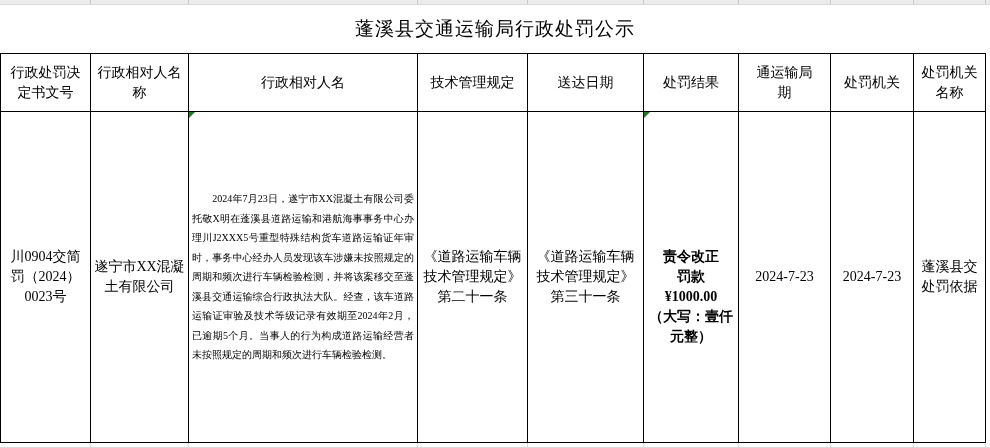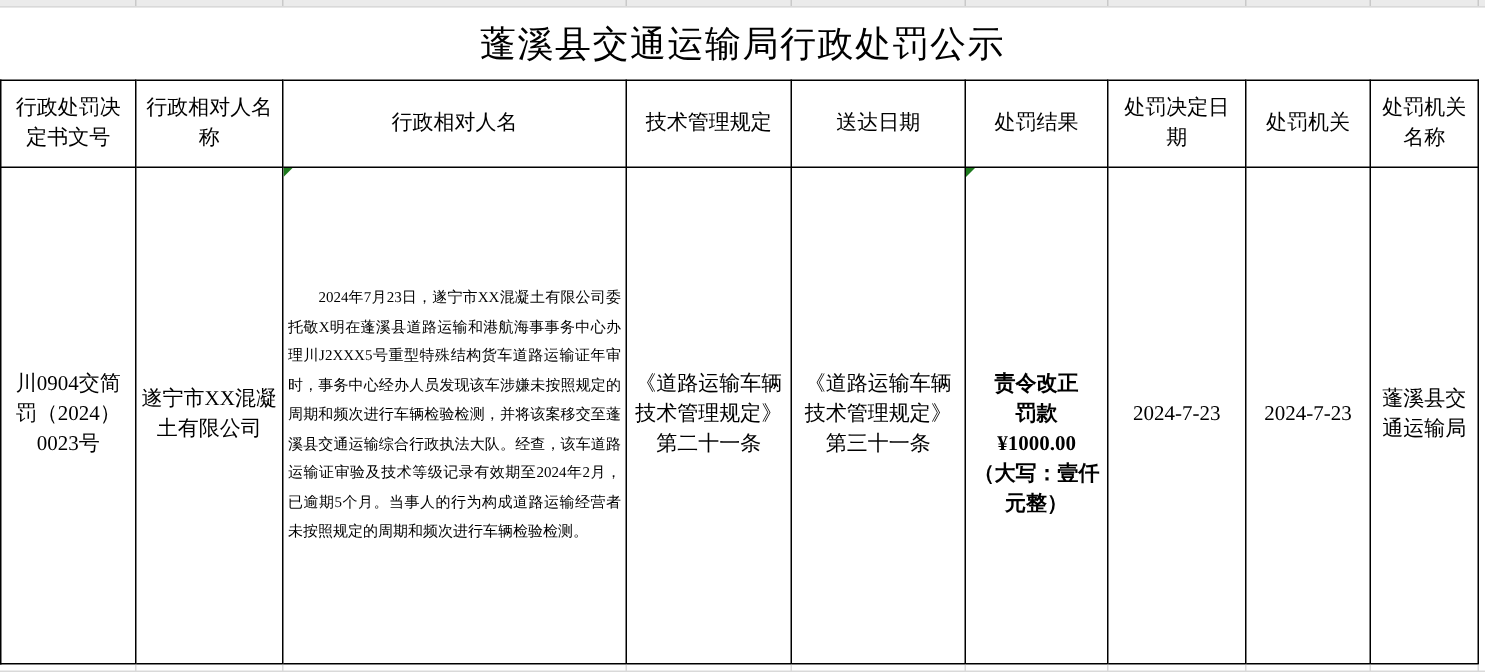--- a/index.html
+++ b/index.html
@@ -18,21 +18,21 @@
   .strip{position:absolute;left:0;width:990px;}
   #strip-top{top:0;height:4px;background:var(--strip-background);border-bottom:1px solid var(--gridline-gray);}
   #strip-bottom{top:447px;height:1px;background:var(--gridline-gray);}
   .tick{position:absolute;width:1px;background:#c9c9c9;}
   .tick.top{top:0;height:4px;}
   .tick.bottom{top:443px;height:5px;background:var(--gridline-gray);}
   
   #title-row{
     position:absolute;top:5px;left:0;width:990px;height:48px;
     display:flex;align-items:center;justify-content:center;
-    font-size:24px;letter-spacing:1px;
+    font-size:19px;letter-spacing:1px;
   }
   
   table{
     position:absolute;top:53px;left:0;width:985px;
     border-collapse:collapse;table-layout:fixed;
   }
   th,td{
     border:1px solid var(--table-border);
     text-align:center;vertical-align:middle;
     font-size:14px;font-weight:normal;line-height:20px;
@@ -84,21 +84,21 @@
   <tbody>
       <tr class="header-row">
     <th>行政处罚决
 定书文号</th>
     <th>行政相对人名
 称</th>
     <th>行政相对人名</th>
     <th>技术管理规定</th>
     <th>送达日期</th>
     <th>处罚结果</th>
-    <th>处罚决定日
+    <th>通运输局
 期</th>
     <th>处罚机关</th>
     <th>处罚机关
 名称</th>
   </tr>
   <tr class="data-row">
     <td>川0904交简
 罚（2024）
 0023号</td>
     <td>遂宁市XX混凝
@@ -117,21 +117,21 @@
       <span class="err-tri"></span>
       <span>责令改正
 罚款
 ¥1000.00
 （大写：壹仟
 元整）</span>
     </td>
     <td>2024-7-23</td>
     <td>2024-7-23</td>
     <td>蓬溪县交
-通运输局</td>
+处罚依据</td>
   </tr>
 </tbody>
   </table>
 
 <div id="strip-bottom" class="strip"></div>
 
 <div class="tick bottom" style="left: 90px; position: absolute;"></div>
 <div class="tick bottom" style="left: 188px; position: absolute;"></div>
 <div class="tick bottom" style="left: 417px; position: absolute;"></div>
 <div class="tick bottom" style="left: 527px; position: absolute;"></div>

